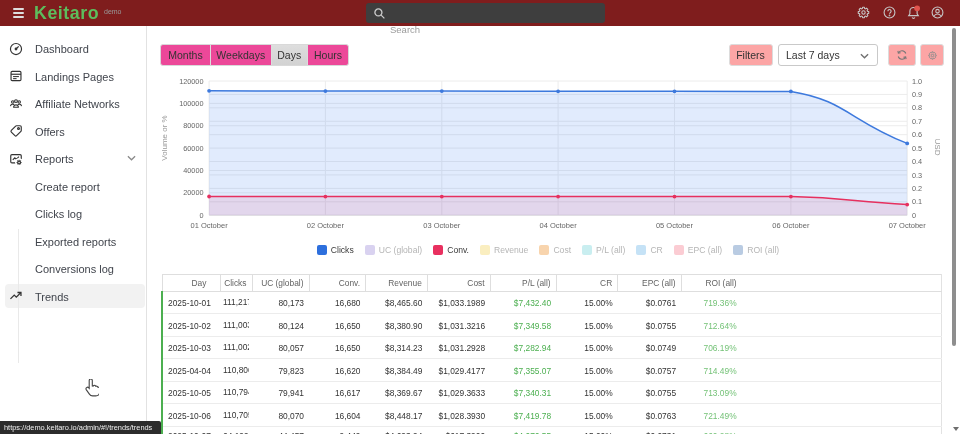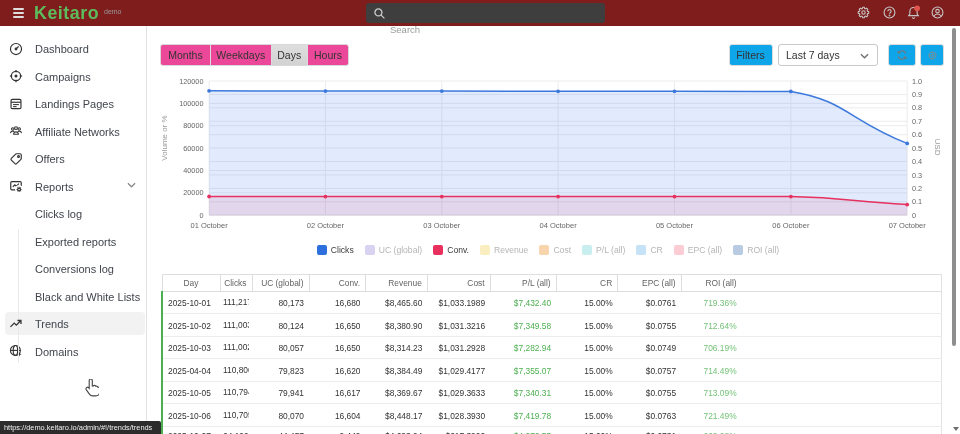--- a/index.html
+++ b/index.html
@@ -29,34 +29,34 @@
 .cursor { position:absolute; left:84px; top:353px; }
 
 
 .status { position:absolute; left:0; top:421px; width:161px; height:13px; background:#2c2c2c; border-top-right-radius:2px; color:#f0f0f0; font-size:7.4px; line-height:13px; padding-left:4px; }
 
 
 .tabs { position:absolute; left:160px; top:43.5px; height:22.5px; display:flex; border:1px solid #d9d9d9; border-radius:3px; background:#ec4899; overflow:hidden; }
 .tab { height:100%; font-size:10.5px; color:#333; display:flex; align-items:center; justify-content:center; border-right:1px solid #dcdcdc; }
 .tab:last-child { border-right:none; }
 .tab.on { background:linear-gradient(#dedede,#d2d2d2); }
-.btn { position:absolute; top:44px; height:22px; background:#0ea5e9; border:1px solid #dcdcdc; border-radius:3px; font-size:10.5px; color:#333; display:flex; align-items:center; justify-content:center; }
+.btn { position:absolute; top:44px; height:22px; background:#fca5a5; border:1px solid #dcdcdc; border-radius:3px; font-size:10.5px; color:#333; display:flex; align-items:center; justify-content:center; }
 .sel { position:absolute; left:778px; top:44px; width:100px; height:22px; background:#fff; border:1px solid #c9c9c9; border-radius:3px; font-size:10.5px; color:#333; line-height:20px; padding-left:7px; }
 
 
 .legend { position:absolute; left:148px; top:244.5px; width:800px; display:flex; justify-content:center; align-items:center; }
 .li { display:flex; align-items:center; margin:0 5.5px; }
 .li .sq { width:10px; height:10px; border-radius:2px; margin-right:4px; }
 .li .lt { font-size:8.6px; color:#b5b5b5; }
 .li .lt.on { color:#3a3a3a; }
 
 
 .tbl { position:absolute; left:161px; top:273.5px; width:779px; border-collapse:collapse; table-layout:fixed; font-size:8.4px; }
 .tbl th { height:17px; font-weight:normal; color:#636363; border:1px solid #dedede; border-left:none; text-align:right; padding:0 5px 0 0; white-space:nowrap; overflow:hidden; }
-.tbl th:first-child { text-align:left; padding-left:21px; border-left:1px solid #dedede; }
+.tbl th:first-child { text-align:center; padding-left:21px; border-left:1px solid #dedede; }
 .tbl td { height:22.5px; color:#333; text-align:right; padding:2px 5px 0 0; border-bottom:1px solid #ececec; white-space:nowrap; overflow:hidden; }
 .tbl tr.r7 td { vertical-align:top; padding-top:4.5px; }
 .tbl td:first-child { text-align:left; padding-left:5px; border-left:2.5px solid #4caf50; }
 .tbl td.clk { text-align:left; padding:0 2px 0 3px; }
 .tbl td:last-child, .tbl th:last-child { padding-right:204px; border-right:1px solid #e2e2e2; }
 .tbl .pl { color:#4caf50; }
 .tbl .roi { color:#74c277; }
 
 
 .sb { position:absolute; left:952px; top:28px; width:3.6px; height:318px; background:#8e8e8e; border-radius:2px; }
@@ -107,31 +107,20 @@
     <div class="mi">
         <svg class="ic" viewBox="0 0 24 24" fill="none" stroke="#333" stroke-width="2">
           <circle cx="12" cy="12" r="9.5"></circle>
           <circle cx="12" cy="12" r="1.4" fill="#333"></circle>
           <line x1="12.8" y1="11.2" x2="16.6" y2="7.4"></line>
         </svg>
         <div class="tx">Dashboard</div>
       </div>
     <div class="mi">
         <svg class="ic" viewBox="0 0 24 24" fill="none" stroke="#333" stroke-width="2">
-          <circle cx="12" cy="12" r="8"></circle>
-          <circle cx="12" cy="12" r="2.6" fill="#333" stroke="none"></circle>
-          <line x1="12" y1="1.5" x2="12" y2="5.5"></line>
-          <line x1="12" y1="18.5" x2="12" y2="22.5"></line>
-          <line x1="1.5" y1="12" x2="5.5" y2="12"></line>
-          <line x1="18.5" y1="12" x2="22.5" y2="12"></line>
-        </svg>
-        <div class="tx">Campaigns</div>
-      </div>
-    <div class="mi">
-        <svg class="ic" viewBox="0 0 24 24" fill="none" stroke="#333" stroke-width="2">
           <rect x="3.5" y="4" width="17" height="16" rx="2"></rect>
           <line x1="3.5" y1="9" x2="20.5" y2="9"></line>
           <line x1="7" y1="13" x2="17" y2="13" stroke-width="1.8"></line>
           <line x1="7" y1="16.5" x2="13" y2="16.5" stroke-width="1.8"></line>
         </svg>
         <div class="tx">Landings Pages</div>
       </div>
     <div class="mi">
         <svg class="ic" viewBox="0 0 24 24" fill="none" stroke="#333" stroke-width="1.9">
           <circle cx="6.5" cy="8.5" r="2.1"></circle>
@@ -157,47 +146,38 @@
           <circle cx="17.3" cy="17.8" r="7" fill="#fff" stroke="none"></circle>
           <path d="M21.84,17.04 L21.84,18.56 L20.39,18.62 L20.07,19.41 L21.04,20.47 L19.97,21.54 L18.91,20.57 L18.12,20.89 L18.06,22.34 L16.54,22.34 L16.48,20.89 L15.69,20.57 L14.63,21.54 L13.56,20.47 L14.53,19.41 L14.21,18.62 L12.76,18.56 L12.76,17.04 L14.21,16.98 L14.53,16.19 L13.56,15.13 L14.63,14.06 L15.69,15.03 L16.48,14.71 L16.54,13.26 L18.06,13.26 L18.12,14.71 L18.91,15.03 L19.97,14.06 L21.04,15.13 L20.07,16.19 L20.39,16.98 Z" fill="#333" stroke="none"></path>
           <circle cx="17.3" cy="17.8" r="1.3" fill="#fff" stroke="none"></circle>
         </svg>
         <div class="tx">Reports</div>
         <svg class="chev" width="9" height="6" viewBox="0 0 10 6" fill="none" stroke="#8a8a8a" stroke-width="1.4">
           <path d="M1 1 L5 5 L9 1"></path>
         </svg>
       </div>
     <div class="mi sub">
+        <div class="tx">Create report</div>
+      </div>
+    <div class="mi sub">
         <div class="tx">Clicks log</div>
       </div>
     <div class="mi sub">
         <div class="tx">Exported reports</div>
       </div>
     <div class="mi sub">
         <div class="tx">Conversions log</div>
-      </div>
-    <div class="mi sub">
-        <div class="tx">Black and White Lists</div>
       </div>
     <div class="mi active">
         <div class="hl"></div>
         <svg class="ic" style="z-index:2" viewBox="0 0 24 24" fill="none" stroke="#333" stroke-width="2.2">
           <path d="M2.5 17 L9 10.5 l3.5 3.5 L20 6.5"></path>
           <path d="M14.5 6 H20.5 V12"></path>
         </svg>
         <div class="tx" style="z-index:2">Trends</div>
-      </div>
-    <div class="mi">
-        <svg class="ic" viewBox="0 0 24 24" fill="none" stroke="#333" stroke-width="1.9">
-          <circle cx="11" cy="11" r="8.5"></circle>
-          <ellipse cx="11" cy="11" rx="3.8" ry="8.5"></ellipse>
-          <line x1="2.5" y1="11" x2="19.5" y2="11"></line>
-          <path d="M14.5 14.5 l7 3 -3 1.2 -1.2 3 Z" fill="#333" stroke="none"></path>
-        </svg>
-        <div class="tx">Domains</div>
       </div>
   </div>
   <div class="guide"></div>
   <svg class="cursor" width="15" height="18" viewBox="0 0 15 18">
       <path d="M5.2 1.6 c0-.9.7-1.6 1.5-1.6 .9 0 1.6.7 1.6 1.6 v5.4 l.9.1 c.3-.6 1-.9 1.6-.7 .5.1.8.5 1 .9 .4-.2.9-.3 1.3-.1 .5.2.8.6.9 1.1 .4-.1.9 0 1.2.2 .5.3.7.8.7 1.3 l-.3 3.6 c-.2 2-1.8 3.5-3.8 3.5 h-3.2 c-1.3 0-2.5-.7-3.2-1.8 L2.2 10.6 c-.5-.8-.2-1.8.6-2.2 .7-.4 1.5-.2 2 .4 l.4.5 Z" fill="#fff" stroke="#444" stroke-width="1.1"></path>
     </svg>
 </div>
 
 <div class="status">https://demo.keitaro.io/admin/#!/trends/trends</div>
 

